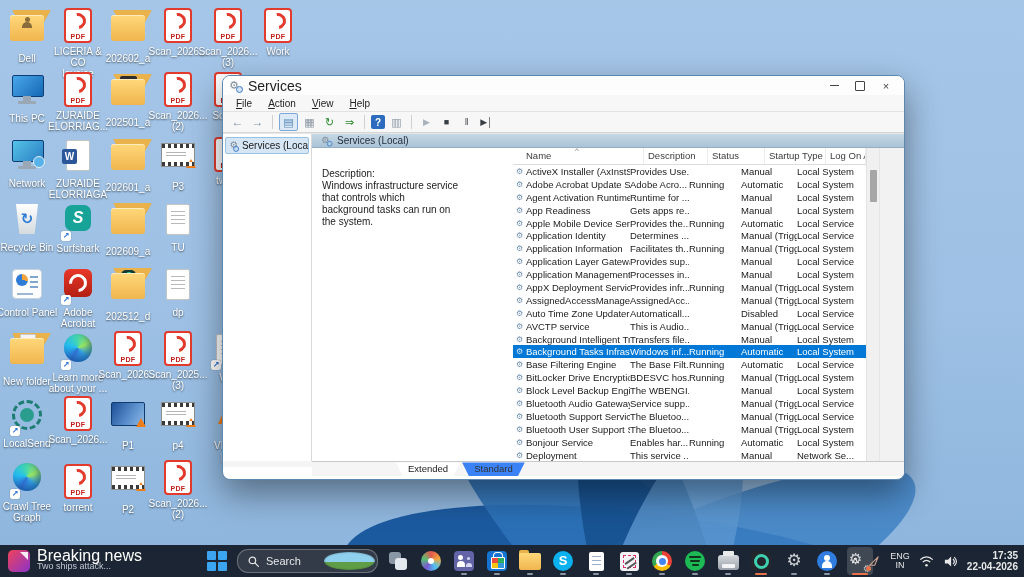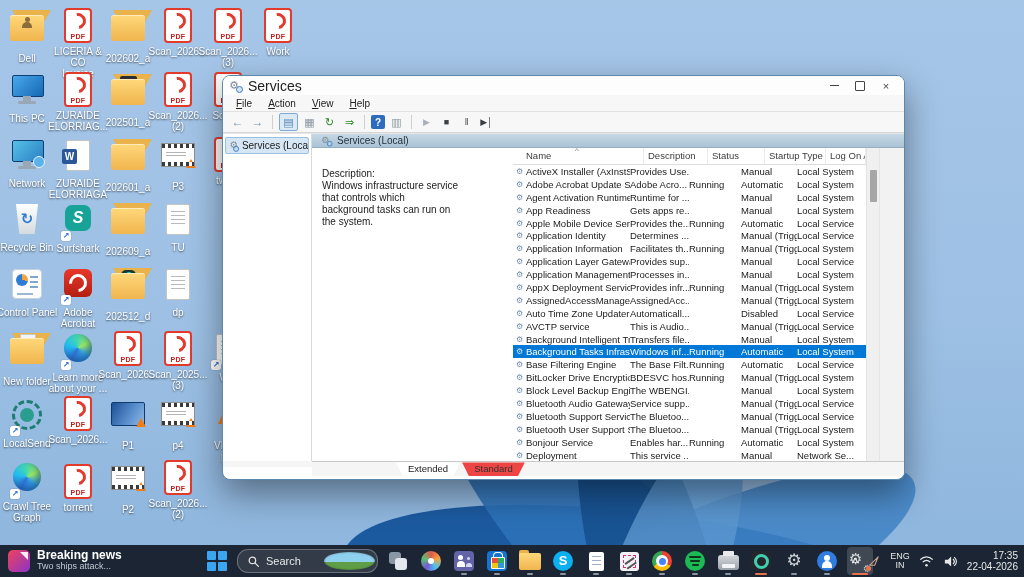--- a/index.html
+++ b/index.html
@@ -136,29 +136,29 @@
   .srow.sel{background:#0078d7;color:#fff;}
   .srow.sel .rico{color:#cfe3f5;}
   .h-name{width:117px;} .h-desc{width:59px;} .h-status{width:52px;} .h-startup{width:56px;} .h-logon{flex:1;}
   .vscroll{width:12px;background:#f0f0f0;border-left:1px solid #e3e3e3;position:relative;}
   .vthumb{position:absolute;left:2.5px;top:22px;width:7px;height:32px;background:#a6a6a6;border-radius:1px;}
   .rightstrip{width:24px;background:#f2f2f2;border-left:1px solid #e5e5e5;}
   .tabsbar{height:16px;background:#f5f5f5;border-top:1px solid #c9c9c9;display:flex;align-items:flex-start;padding-left:84px;gap:2px;}
   .tab{font-size:9.5px;padding:1px 12px 2px;clip-path:polygon(0 0,100% 0,calc(100% - 7px) 100%,7px 100%);
        filter:drop-shadow(0 0 .5px #999);}
   .tab.active{background:#fff;}
-  .tab.inactive{background:#ef4444;color:#333;}
+  .tab.inactive{background:#3b82f6;color:#333;}
   .winfoot{height:6px;background:#f5f5f5;}
   
   #taskbar{position:absolute;left:0;bottom:0;width:1024px;height:32px;background:#1b2533;z-index:10;}
   .tb-left{position:absolute;left:8px;top:0;height:32px;display:flex;align-items:center;gap:7px;}
   .wdg{width:22px;height:22px;border-radius:5px;background:linear-gradient(135deg,#f0435a,#8a33c9);position:relative;}
   .wdg::after{content:"";position:absolute;right:2px;top:2px;width:8px;height:8px;background:rgba(255,255,255,.9);clip-path:polygon(0 0,100% 0,100% 100%);}
   .wdgtxt{line-height:11px;}
-  .wdgtxt .l1{font-size:12px;color:#fff;font-weight:bold;}
+  .wdgtxt .l1{font-size:16px;color:#fff;font-weight:normal;}
   .wdgtxt .l2{font-size:9px;color:#c2c9d4;}
   .tb-main{position:absolute;left:204px;top:0;height:32px;display:flex;align-items:center;gap:7px;}
   .startlogo{display:grid;grid-template-columns:9px 9px;grid-template-rows:9px 9px;gap:2px;}
   .startlogo i{background:#3ca5f0;border-radius:1px;}
   .searchpill{width:128px;height:22px;border-radius:11px;background:rgba(255,255,255,.10);border:1px solid rgba(255,255,255,.28);
               display:flex;align-items:center;padding:0 2px 0 9px;gap:6px;}
   .searchpill span{font-size:11px;color:rgba(255,255,255,.88);flex:1;}
   .bingimg{width:18px;height:18px;border-radius:50%;background:linear-gradient(180deg,#8fd0ee 0 55%,#5f9e47 55% 100%);box-shadow:inset 0 0 2px rgba(0,0,0,.4);}
   .tbi{width:26px;height:28px;display:flex;flex-direction:column;align-items:center;justify-content:center;border-radius:4px;position:relative;}
   .tbi.act{background:rgba(255,255,255,.16);}
@@ -205,21 +205,21 @@
   .g-help{width:20px;height:20px;border-radius:50%;background:#2f7de1;position:relative;}
   .g-help::before{content:"";position:absolute;left:7px;top:4px;width:6px;height:6px;border-radius:50%;background:#fff;}
   .g-help::after{content:"";position:absolute;left:5px;top:10px;width:10px;height:7px;border-radius:5px 5px 0 0;background:#fff;}
   .g-svcs{position:relative;width:22px;height:22px;}
   .g-svcs .g1{position:absolute;left:0;top:0;font-size:15px;color:#d3d6da;}
   .g-svcs .g2{position:absolute;right:-1px;bottom:-2px;font-size:10px;color:#b9bdc2;}
   .g-svcs .badge{position:absolute;right:0;bottom:1px;width:5px;height:5px;border-radius:50%;background:#e8734a;}
   .tb-right{position:absolute;right:6px;top:0;height:32px;display:flex;align-items:center;gap:9px;color:#e8e8e8;}
   .chev{font-size:11px;font-weight:bold;transform:translateY(1px);}
   .lang{font-size:9px;line-height:9px;text-align:center;}
-  .clock{font-size:10px;line-height:11px;text-align:right;}
+  .clock{font-size:10px;line-height:11px;text-align:right;font-weight:bold;}
 </style>
 </head>
 <body>
 
 <svg id="bloom" width="744" height="207" viewBox="0 0 744 207">
   <g transform="translate(380,230)">
     <ellipse rx="320" ry="85" transform="rotate(8)" fill="#1c5aa0"></ellipse>
     <ellipse rx="300" ry="75" transform="rotate(45)" fill="#2e72b8" opacity="0.9"></ellipse>
     <ellipse rx="280" ry="70" transform="rotate(-25)" fill="#3f83c6" opacity="0.85"></ellipse>
     <ellipse rx="230" ry="60" transform="rotate(75)" fill="#16508f" opacity="0.9"></ellipse>

